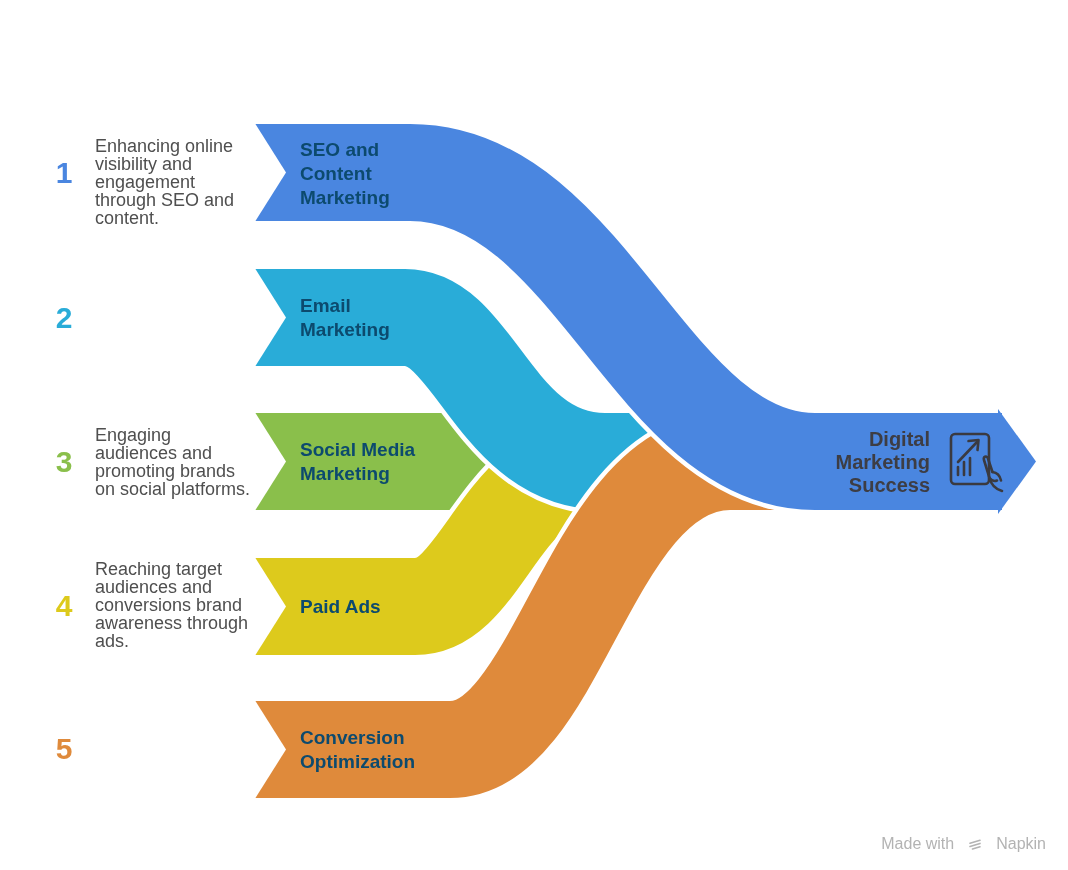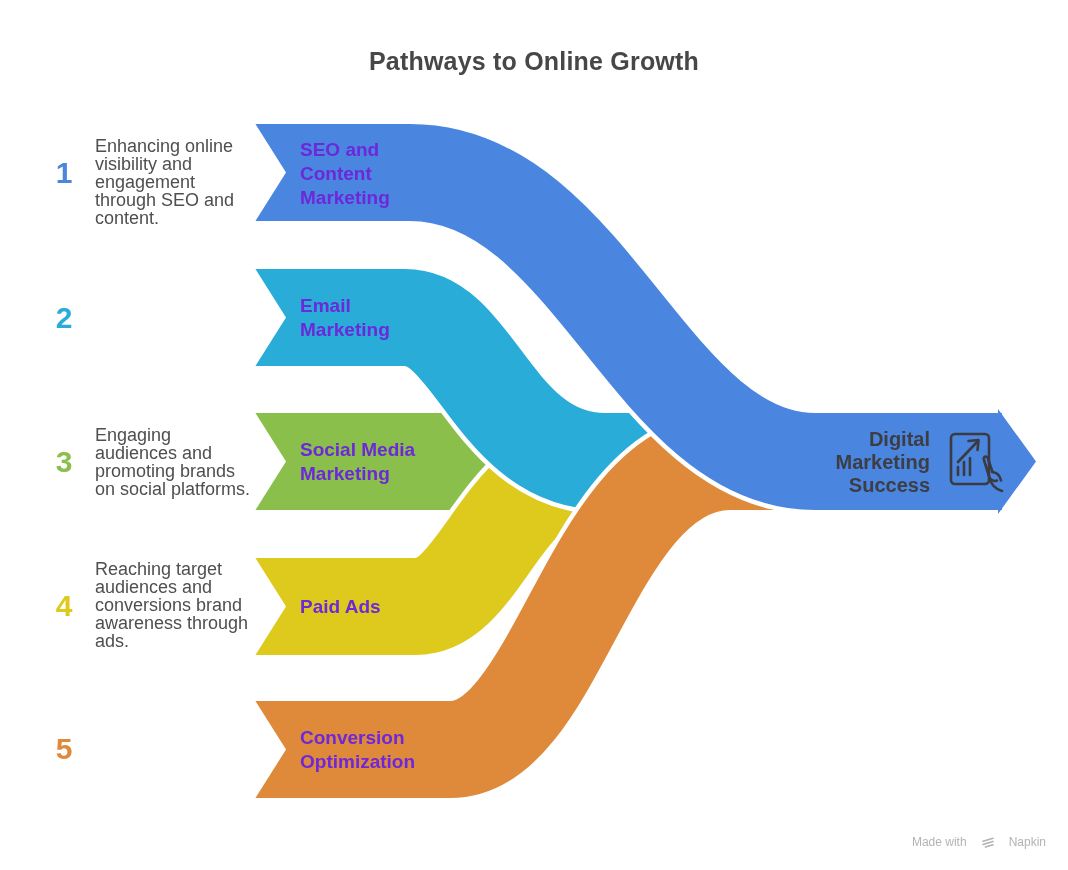--- a/index.html
+++ b/index.html
@@ -22,32 +22,32 @@
     position: absolute; left: 46px; width: 36px; text-align: center;
     font-size: 30px; font-weight: bold; line-height: 36px; z-index: 2;
   }
   .desc {
     position: absolute; left: 95px; width: 156px;
     font-size: 18px; line-height: 18px; color: #4f4f4f; z-index: 2;
   }
   .band-label {
     position: absolute; left: 300px; width: 142px;
     font-size: 19px; font-weight: bold; line-height: 24px;
-    color: #6d28d9; z-index: 2;
+    color: #0c4a6e; z-index: 2;
   }
   .dest-label {
     position: absolute; left: 784px; top: 428px; width: 146px;
     text-align: right; font-size: 20px; font-weight: bold; line-height: 23px;
     color: #3d3d44; z-index: 2;
   }
   .dest-icon { position: absolute; left: 944px; top: 429px; z-index: 2; }
   .footer {
     position: absolute; right: 22px; top: 835px; z-index: 2;
     display: flex; align-items: center; gap: 14px;
-    font-size: 12px; color: #b3b3b3;
+    font-size: 16px; color: #b3b3b3;
   }
   .footer .glyph { display: inline-flex; align-items: center; }
 </style>
 </head>
 <body>
 
 <div class="canvas">
 
   <svg class="ribbons" width="1068" height="870" viewBox="0 0 1068 870">
 
@@ -67,21 +67,20 @@
     <path d="M 255 172.5 H 410 C 590 172.5, 650 461.5, 815 461.5 H 1002" fill="none" stroke-width="97" stroke="#4a86e0"></path>
     <polygon points="998,409 1036,461.5 998,514" fill="#4a86e0"></polygon>
 
     <polygon fill="#ffffff" points="252,118.5 286,172.5 252,226.5"></polygon>
     <polygon fill="#ffffff" points="252,263.5 286,317.5 252,371.5"></polygon>
     <polygon fill="#ffffff" points="252,407.5 286,461.5 252,515.5"></polygon>
     <polygon fill="#ffffff" points="252,552.5 286,606.5 252,660.5"></polygon>
     <polygon fill="#ffffff" points="252,695.5 286,749.5 252,803.5"></polygon>
   </svg>
 
-  <div class="title">Pathways to Online Growth</div>
 
   <div class="num" style="top: 155px; color: rgb(74, 134, 224);">1</div>
   <div class="num" style="top: 300px; color: rgb(41, 172, 216);">2</div>
   <div class="num" style="top: 444px; color: rgb(138, 191, 75);">3</div>
   <div class="num" style="top: 588px; color: rgb(221, 202, 28);">4</div>
   <div class="num" style="top: 731px; color: rgb(223, 138, 59);">5</div>
 
   <div class="desc" style="top:137px">Enhancing online visibility and engagement through SEO and content.</div>
   <div class="desc" style="top:426px">Engaging audiences and promoting brands on social platforms.</div>
   <div class="desc" style="top:560px">Reaching target audiences and conversions brand awareness through ads.</div>

